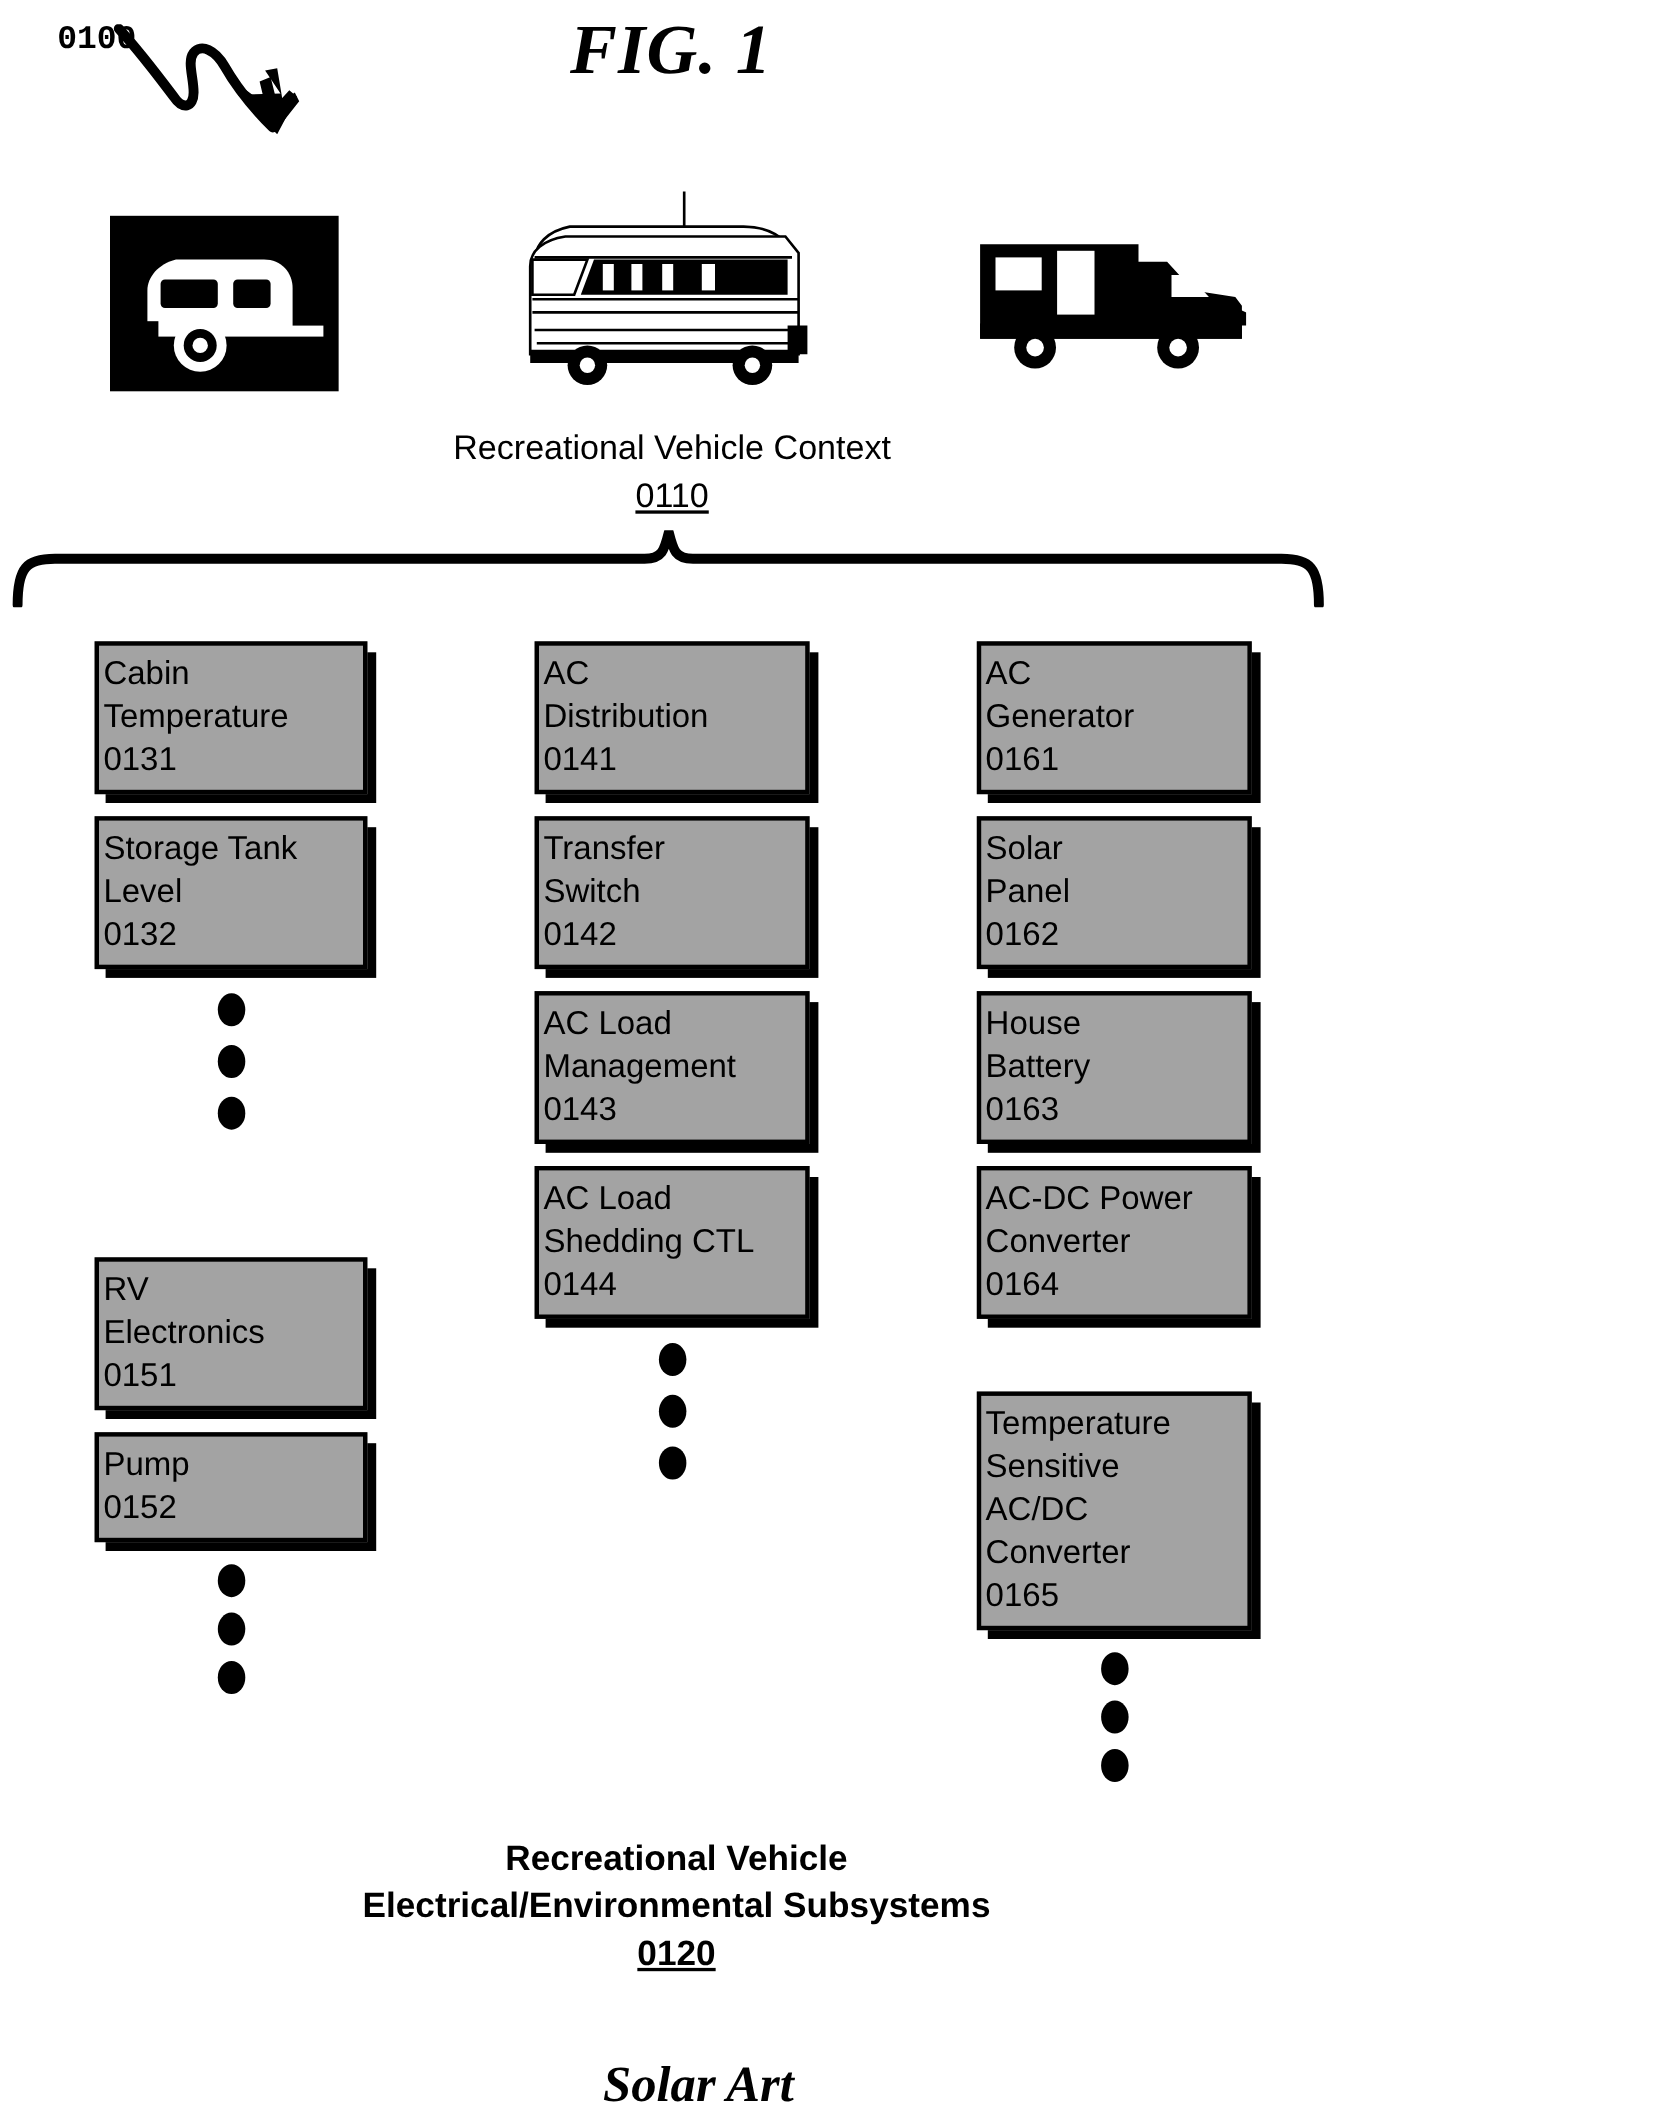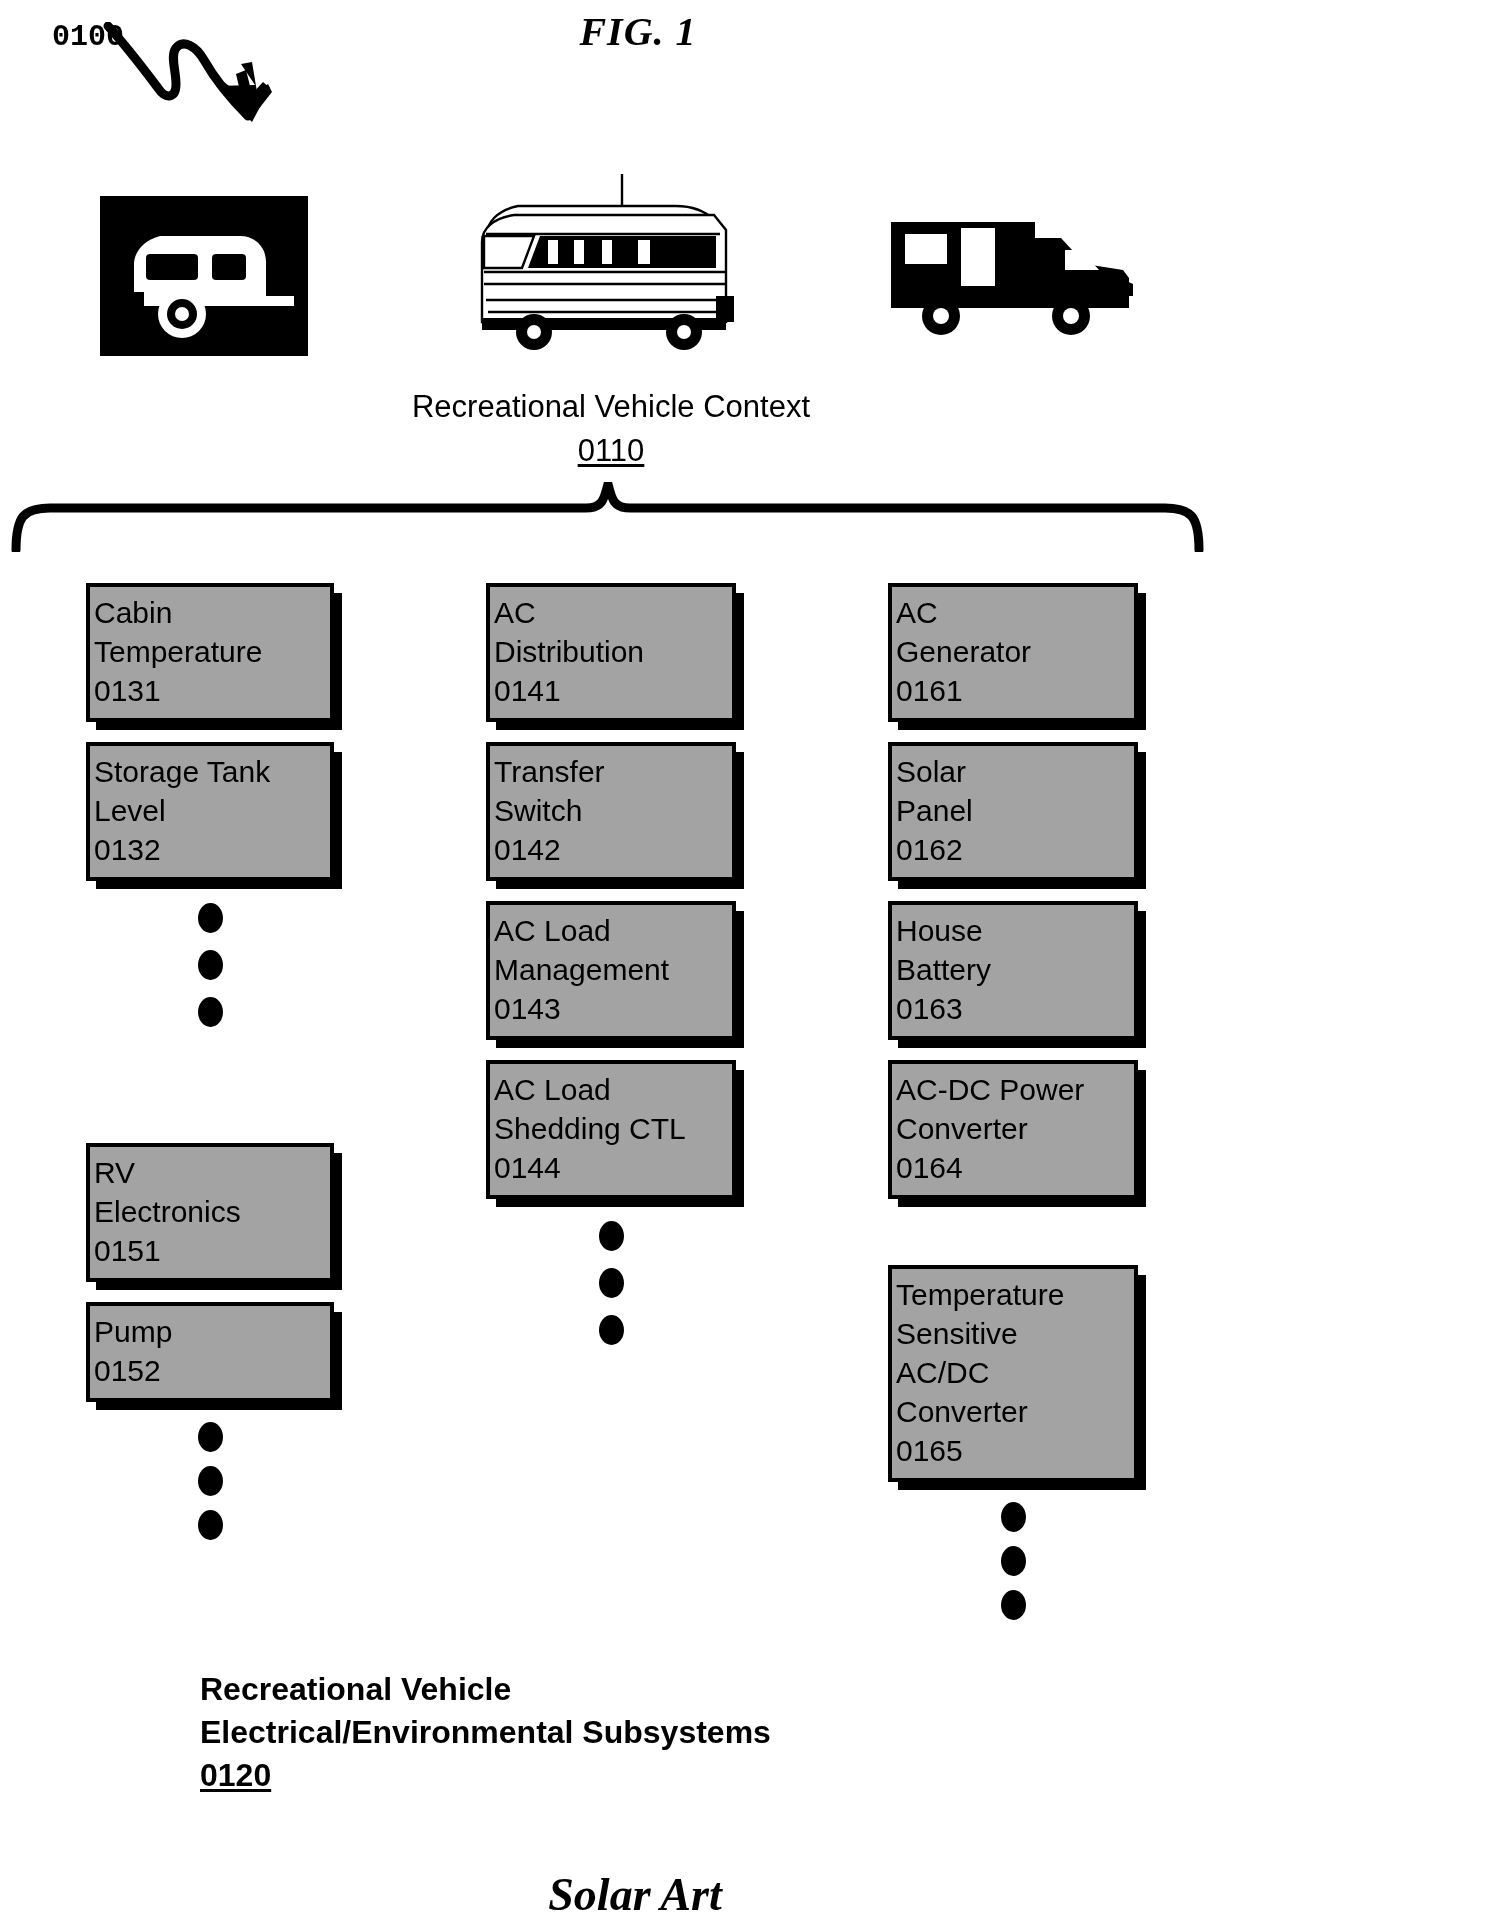--- a/index.html
+++ b/index.html
@@ -37,23 +37,22 @@
   
   #figure-title {
     position: absolute;
     left: 0;
     top: 8px;
     width: 1220px;
     text-align: center;
     font-family: "Liberation Serif", serif;
     font-style: italic;
     font-weight: bold;
-    font-size: 40px;
+    font-size: 64px;
     letter-spacing: 1px;
-    margin-left: 28px;
   }
 
   
   .dashed-box {
     position: absolute;
     border: 0;
     background: transparent;
   }
   .dashed-box > .dash-edge {
     position: absolute;
@@ -168,20 +167,21 @@
   
   .gap-lg { height: 88px; }
   .gap-md { height: 46px; }
 
   
   #subsystems-caption {
     position: absolute;
     left: 200px;
     top: 1668px;
     width: 830px;
+    text-align: center;
     font-weight: bold;
     font-size: 32px;
     line-height: 43px;
   }
   #subsystems-caption .ref {
     display: block;
     text-decoration: underline;
     text-underline-offset: 3px;
   }
 

